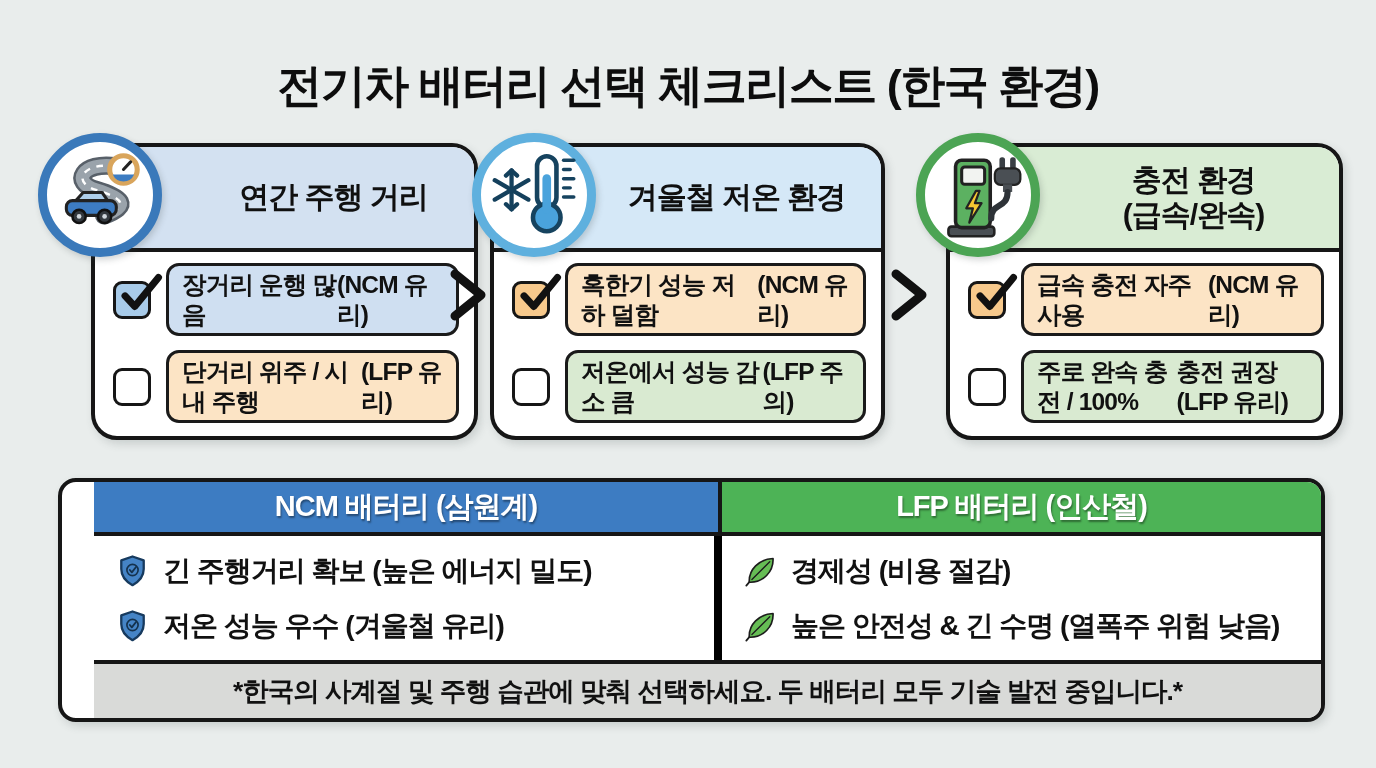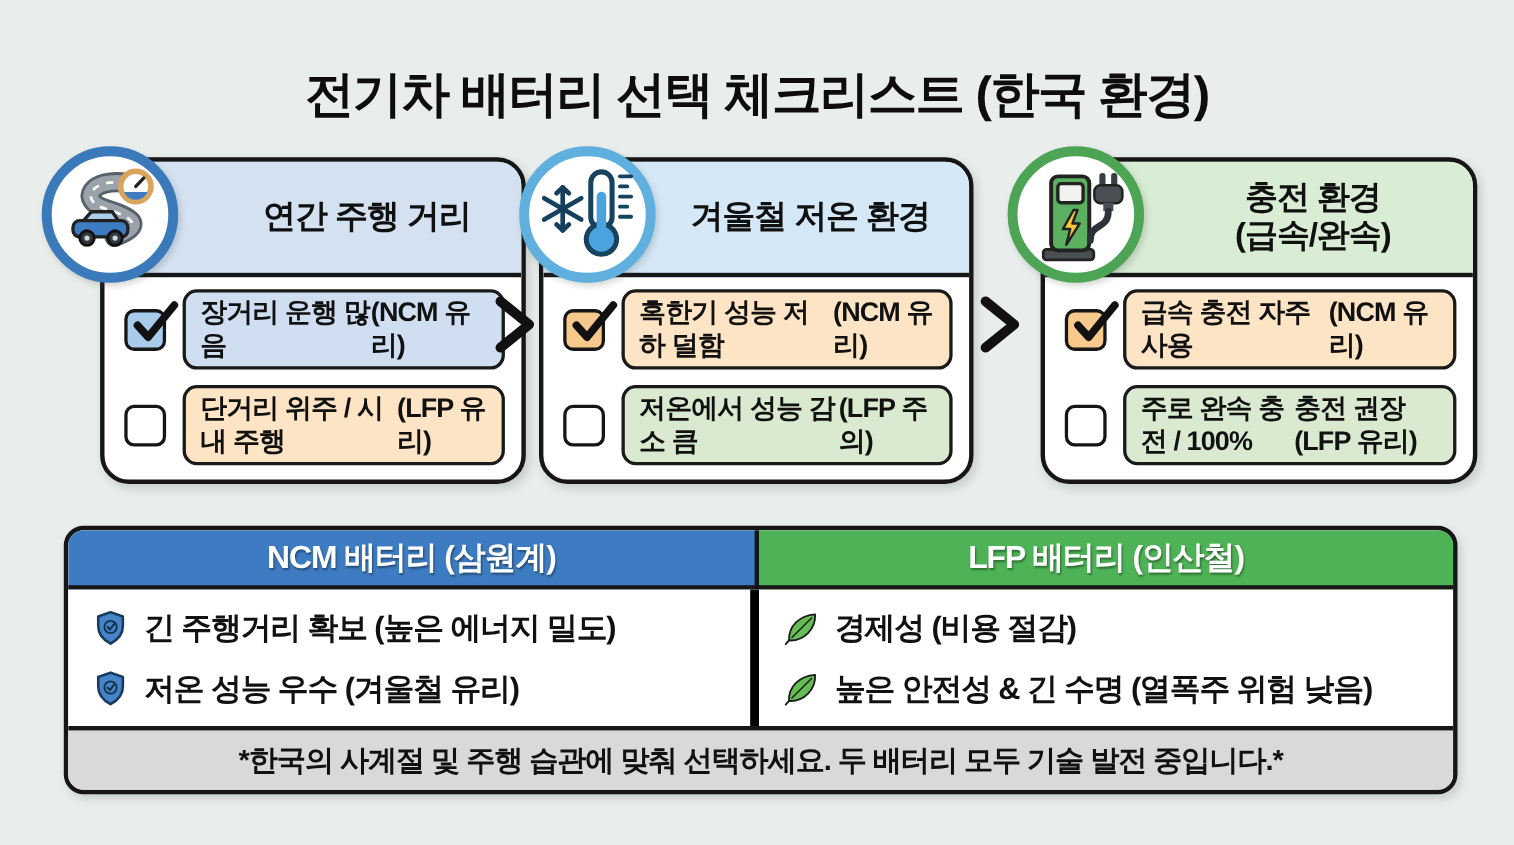--- a/index.html
+++ b/index.html
@@ -53,21 +53,21 @@
   .badge3 { left:916px; top:133px; border:9px solid #4ca454; }
 
   .arrow { position:absolute; top:266px; width:44px; height:58px; }
   .arrow1 { left:445px; }
   .arrow2 { left:886px; }
 
   
   .cmp { position:absolute; left:58px; top:478px; width:1267px; height:244px;
          border:4px solid #161616; border-radius:18px; overflow:hidden; background:#fff;
          box-shadow:3px 4px 8px rgba(60,70,70,.18);
-         display:grid; grid-template-columns:628px 1fr; grid-template-rows:54px 1fr 58px; }
+         display:grid; grid-template-columns:628px 1fr; grid-template-rows:54px 1fr 58px;padding-left:32px; }
   .cmp-hdr { display:flex; align-items:center; justify-content:center;
              font-size:29px; font-weight:800; color:#fff; letter-spacing:-1px;
              border-bottom:4px solid #161616;
              text-shadow:1px 2px 2px rgba(0,0,0,.4); }
   .cmp-hdr-ncm { background:#3d7cc2; border-right:4px solid #161616; }
   .cmp-hdr-lfp { background:#4db356; }
   .cmp-cell { display:flex; flex-direction:column; justify-content:center; gap:17px;
               padding:10px 18px 10px 22px; background:#fff; }
   .cmp-cell-ncm { border-right:8px solid #000000; }
   .cmp-item { display:flex; align-items:center; gap:14px;

